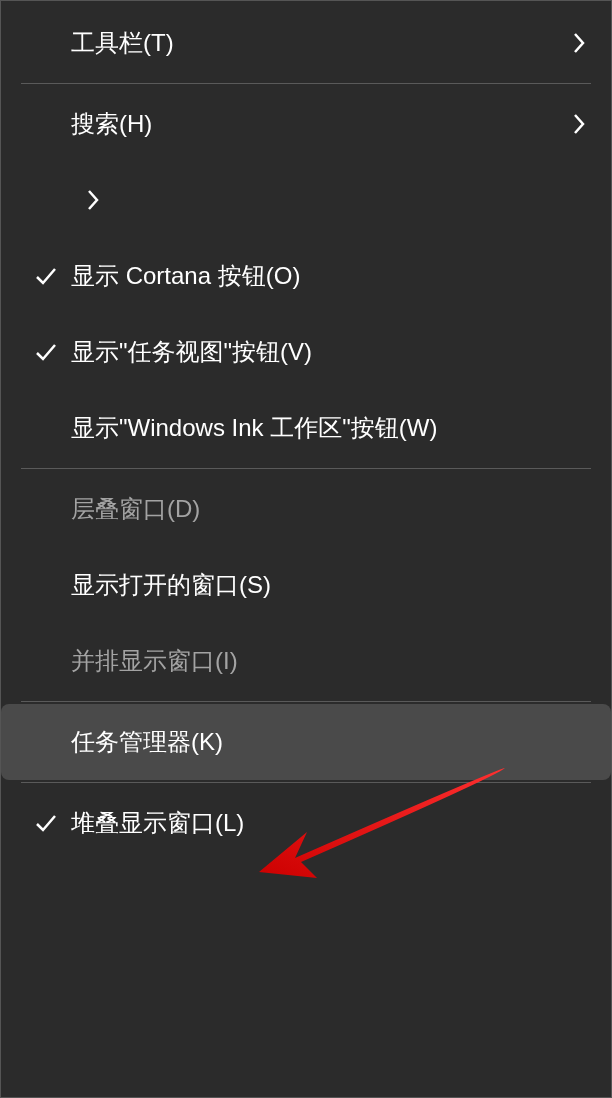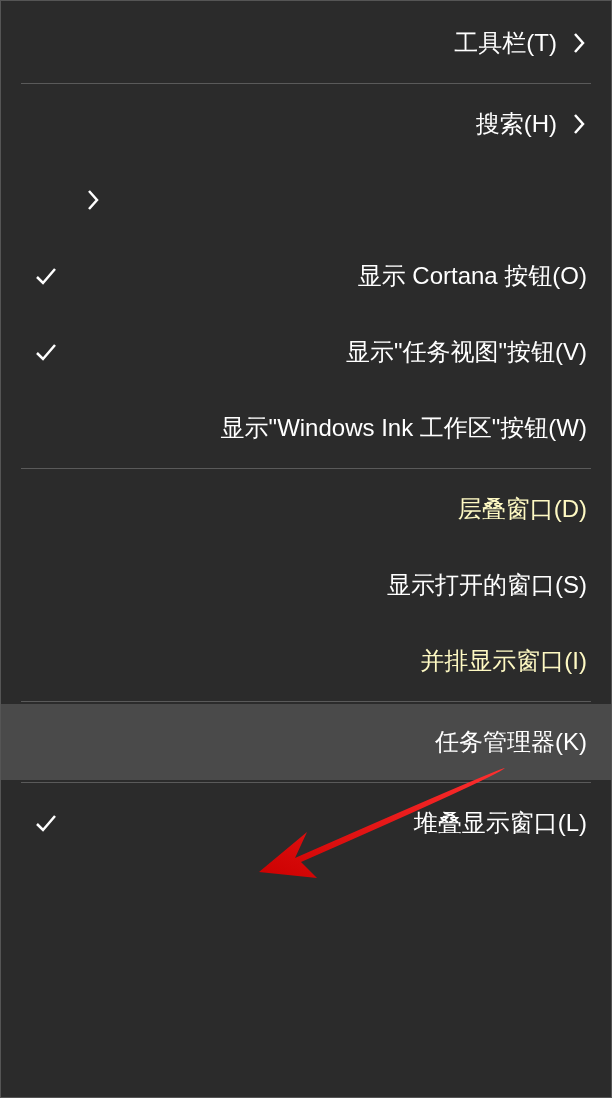--- a/index.html
+++ b/index.html
@@ -15,36 +15,36 @@
       color: #ffffff;
       overflow: hidden;
       position: relative;
     }
     .menu {
       width: 100%;
       height: 100%;
       background: #2b2b2b;
       padding: 4px 0;
       border: 1px solid #555;
-      text-align: right;
     }
     .menu-item {
       display: flex;
       align-items: center;
       height: 76px;
       padding: 0 24px 0 20px;
       font-size: 24px;
       cursor: pointer;
       position: relative;
     }
     .menu-item.highlighted {
       background: #4a4a4a;
+      border-radius: 8px;
     }
     .menu-item.disabled {
-      color: #fef9c3;
+      color: #a3a3a3;
       cursor: default;
     }
     .icon-slot {
       width: 50px;
       display: flex;
       align-items: center;
       justify-content: center;
       flex-shrink: 0;
     }
     .label {

